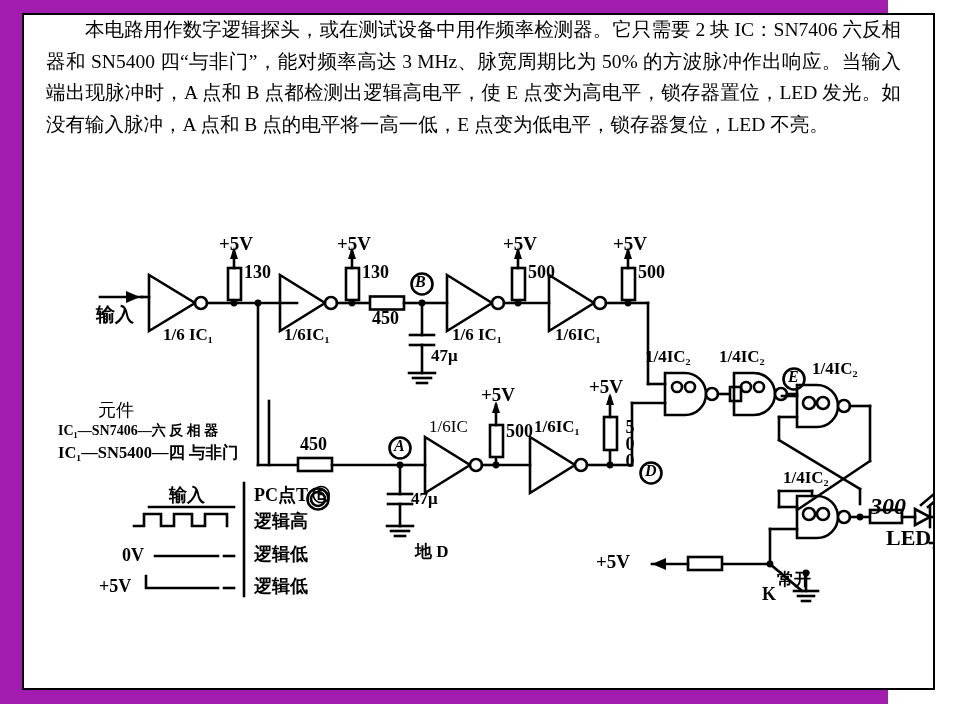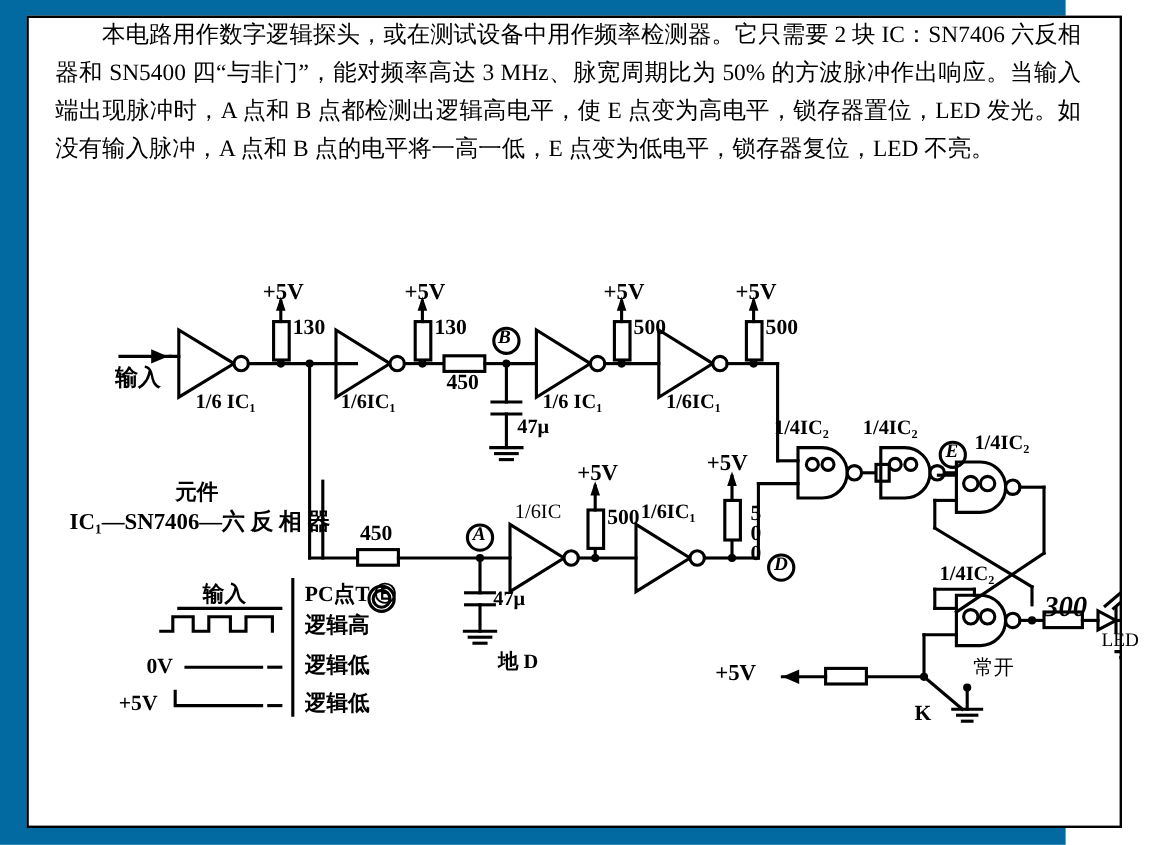--- a/index.html
+++ b/index.html
@@ -1,18 +1,18 @@
 <!DOCTYPE html>
 <html><head>
 <meta charset="utf-8">
 <style>
   html,body{margin:0;padding:0;background:#fff;}
   body{width:960px;height:704px;overflow:hidden;
        font-family:"Liberation Serif","DejaVu Serif",serif;color:#000;}
-  #page{position:relative;width:888px;height:704px;background:#0369a1;}
+  #page{position:relative;width:888px;height:704px;background:#a21caf;}
   #frame{position:absolute;left:22px;top:13px;width:913px;height:677px;
          border:2px solid #000;box-sizing:border-box;background:#fff;}
   #intro{position:absolute;left:46px;top:14px;width:855px;
          font-size:19.5px;line-height:31.5px;text-align:justify;
          font-family:"Liberation Serif","DejaVu Serif",serif;
          letter-spacing:0px;}
   #intro p{margin:0;text-indent:2em;}
   #diagram{position:absolute;left:22px;top:13px;width:913px;height:677px;}
   svg{display:block;}
   .wm{position:absolute;left:330px;top:330px;width:310px;height:48px;
@@ -274,26 +274,27 @@
 
     <div class="lbl" style="position:absolute;left:393px;top:260px;font-size:16px;font-weight:bold;font-style:italic;">B</div>
     <div class="lbl" style="position:absolute;left:372px;top:424px;font-size:16px;font-weight:bold;font-style:italic;">A</div>
     <div class="lbl" style="position:absolute;left:623px;top:449px;font-size:16px;font-weight:bold;font-style:italic;">D</div>
     <div class="lbl" style="position:absolute;left:766px;top:355px;font-size:16px;font-weight:bold;font-style:italic;">E</div>
 
     <div class="lbl" style="position:absolute;left:409px;top:333px;font-size:17px;font-weight:bold;">47μ</div>
     <div class="lbl" style="position:absolute;left:389px;top:476px;font-size:17px;font-weight:bold;">47μ</div>
     <div class="lbl" style="position:absolute;left:393px;top:527px;font-size:17px;font-weight:bold;">地 D</div>
 
-    <div class="lbl" style="position:absolute;left:896px;top:512px;font-size:16px;font-weight:normal;">LED</div>
+    <div class="lbl" style="position:absolute;left:864px;top:512px;font-size:22px;font-weight:bold;">LED</div>
     <div class="lbl" style="position:absolute;left:740px;top:571px;font-size:18px;font-weight:bold;">K</div>
-    <div class="lbl" style="position:absolute;left:755px;top:532px;font-size:17px;font-weight:normal;white-space:nowrap;margin-left:34px;">常开</div>
-
-    <div class="lbl" style="position:absolute;left:76px;top:385px;font-size:18px;font-weight:bold;margin-left:48px;">元件</div>
-    <div class="lbl" style="position:absolute;left:36px;top:409px;font-size:19px;font-weight:bold;white-space:nowrap;">IC₁—SN7406—六 反 相 器</div>
+    <div class="lbl" style="position:absolute;left:755px;top:555px;font-size:17px;font-weight:bold;white-space:nowrap;">常开</div>
+
+    <div class="lbl" style="position:absolute;left:76px;top:385px;font-size:18px;font-weight:normal;">元件</div>
+    <div class="lbl" style="position:absolute;left:36px;top:409px;font-size:14px;font-weight:bold;white-space:nowrap;">IC₁—SN7406—六 反 相 器</div>
+    <div class="lbl" style="position:absolute;left:36px;top:429px;font-size:16.5px;font-weight:bold;white-space:nowrap;">IC₁—SN5400—四 与非门</div>
 
     <div class="lbl" style="position:absolute;left:147px;top:470px;font-size:18px;font-weight:bold;">输入</div>
     <div class="lbl" style="position:absolute;left:232px;top:470px;font-size:18px;font-weight:bold;white-space:nowrap;">PC点T Ⓔ</div>
     <div class="lbl" style="position:absolute;left:232px;top:496px;font-size:18px;font-weight:bold;">逻辑高</div>
     <div class="lbl" style="position:absolute;left:232px;top:529px;font-size:18px;font-weight:bold;">逻辑低</div>
     <div class="lbl" style="position:absolute;left:232px;top:561px;font-size:18px;font-weight:bold;">逻辑低</div>
     <div class="lbl" style="position:absolute;left:100px;top:532px;font-size:18px;font-weight:bold;">0V</div>
     <div class="lbl" style="position:absolute;left:77px;top:563px;font-size:18px;font-weight:bold;">+5V</div>
   </div>
 

